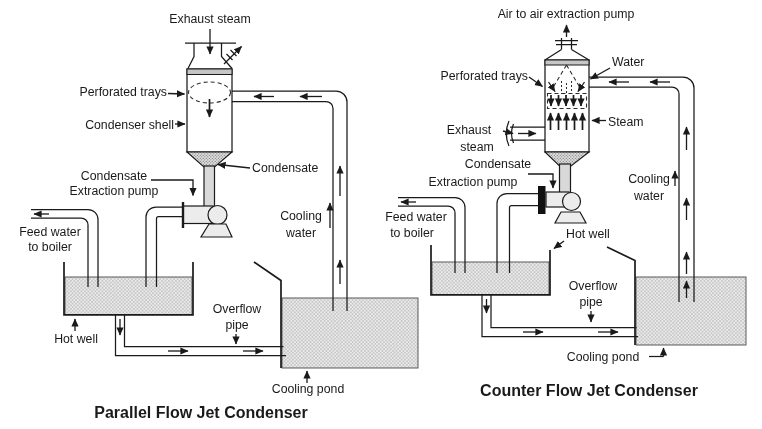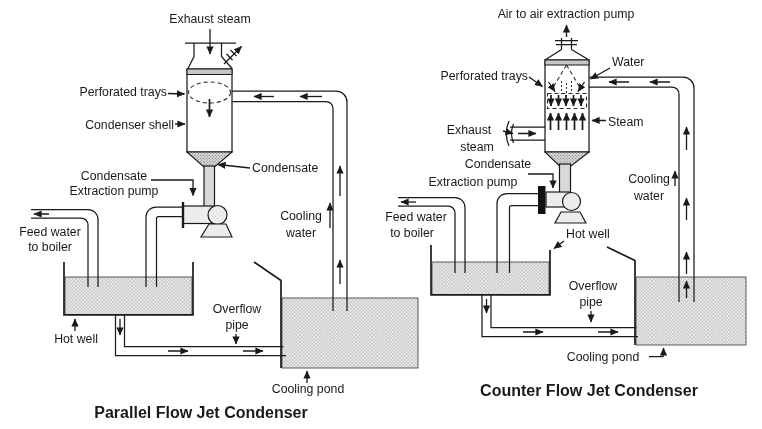--- a/index.html
+++ b/index.html
@@ -1,17 +1,17 @@
 <!DOCTYPE html>
 <html style="--ink: #1a1a1a; --paper: #ffffff;"><head>
 <meta charset="utf-8">
 <style>
   html,body{margin:0;padding:0;background:#fff;}
   .stage{position:relative;width:762px;height:429px;background:var(--paper,#fff);
-         font-family:"Liberation Sans",sans-serif;overflow:hidden;border-radius:21px;}
+         font-family:"Liberation Sans",sans-serif;overflow:hidden;}
   svg{display:block;}
   text{font-family:"Liberation Sans",sans-serif;font-size:12.3px;fill:var(--ink,#1a1a1a);}
   .cap{font-weight:bold;font-size:16px;}
   .p{fill:none;stroke:var(--ink,#1a1a1a);stroke-width:1.25;}
   .w{fill:none;stroke:var(--ink,#1a1a1a);stroke-width:1.7;}
   .a{fill:none;stroke:var(--ink,#1a1a1a);stroke-width:1.3;marker-end:url(#ah);}
   .ab{fill:none;stroke:var(--ink,#1a1a1a);stroke-width:1.7;marker-end:url(#ah);}
   .d{fill:none;stroke:#2b2b2b;stroke-width:1.1;stroke-dasharray:4 3;}
   .d2{fill:none;stroke:#2b2b2b;stroke-width:1;stroke-dasharray:2 2;}
   .shape{fill:#ececec;stroke:var(--ink,#1a1a1a);stroke-width:1.2;}

